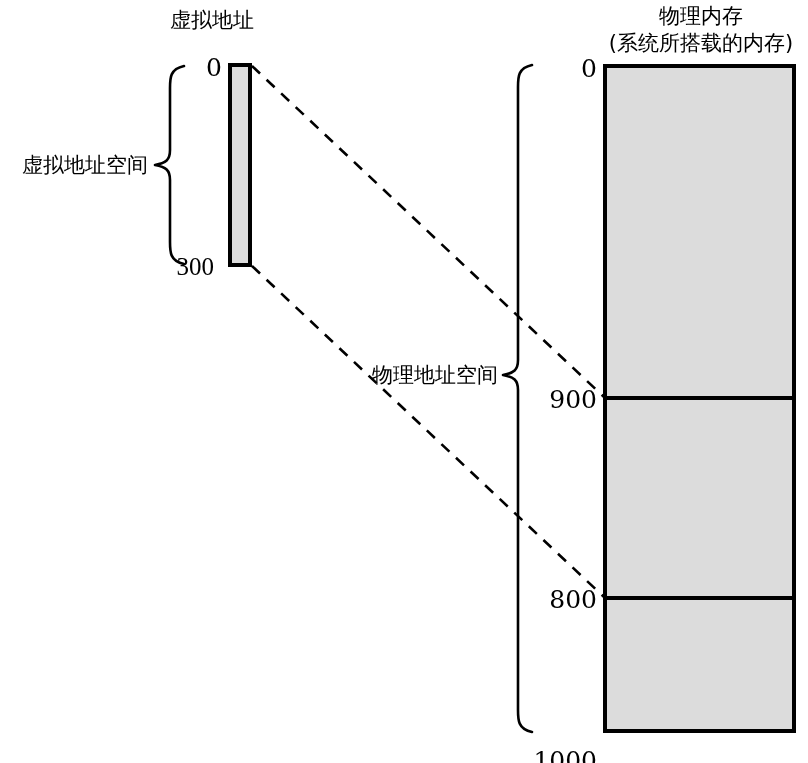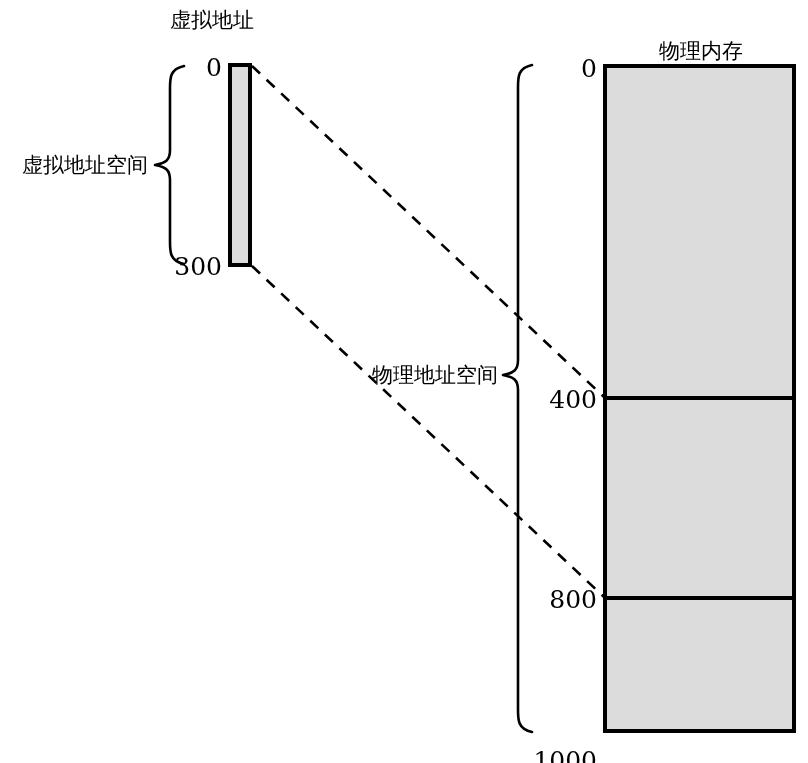--- a/index.html
+++ b/index.html
@@ -86,33 +86,34 @@
              C 518 68, 518 77, 518 87
              L 518 360
              C 518 370, 514 373, 503 375
              C 514 377, 518 380, 518 390
              L 518 710
              C 518 720, 518 729, 532 732" fill="none" stroke="#000000" stroke-width="2.6" stroke-linecap="round" stroke-linejoin="round"></path>
   </svg>
 
   <div class="lbl cjk center-x" style="left:212px; top:10px;">虚拟地址</div>
 
-  <div class="lbl cjk center-x" style="left:701px; top:6px;margin-top:35px;">物理内存</div>
+  <div class="lbl cjk center-x" style="left:701px; top:6px;">物理内存</div>
 
+  <div class="lbl cjk center-x" style="left:701px; top:33px;">(系统所搭载的内存)</div>
 
   <div class="lbl cjk right-x mid-y" style="left:498px; top:375px;">物理地址空间</div>
 
   <div class="lbl cjk right-x mid-y" style="left:148px; top:165px;">虚拟地址空间</div>
 
   <div class="lbl num right-x mid-y" style="left:222px; top:67px;">0</div>
 
-  <div class="lbl num right-x mid-y" style="left:222px; top:266px;">300</div>
+  <div class="lbl num right-x mid-y" style="left:214px; top:266px;font-family:Liberation Serif, serif;">300</div>
 
   <div class="lbl num right-x mid-y" style="left:597px; top:68px;">0</div>
 
-  <div class="lbl num right-x mid-y" style="left:597px; top:399px;">400</div>
+  <div class="lbl num right-x mid-y" style="left:597px; top:399px;">900</div>
 
   <div class="lbl num right-x mid-y" style="left:597px; top:599px;text-align:right;">800</div>
 
   <div class="lbl num right-x mid-y" style="left:597px; top:732px;margin-top:28px;">1000</div>
 
 
 </div>
 
 </body></html>

